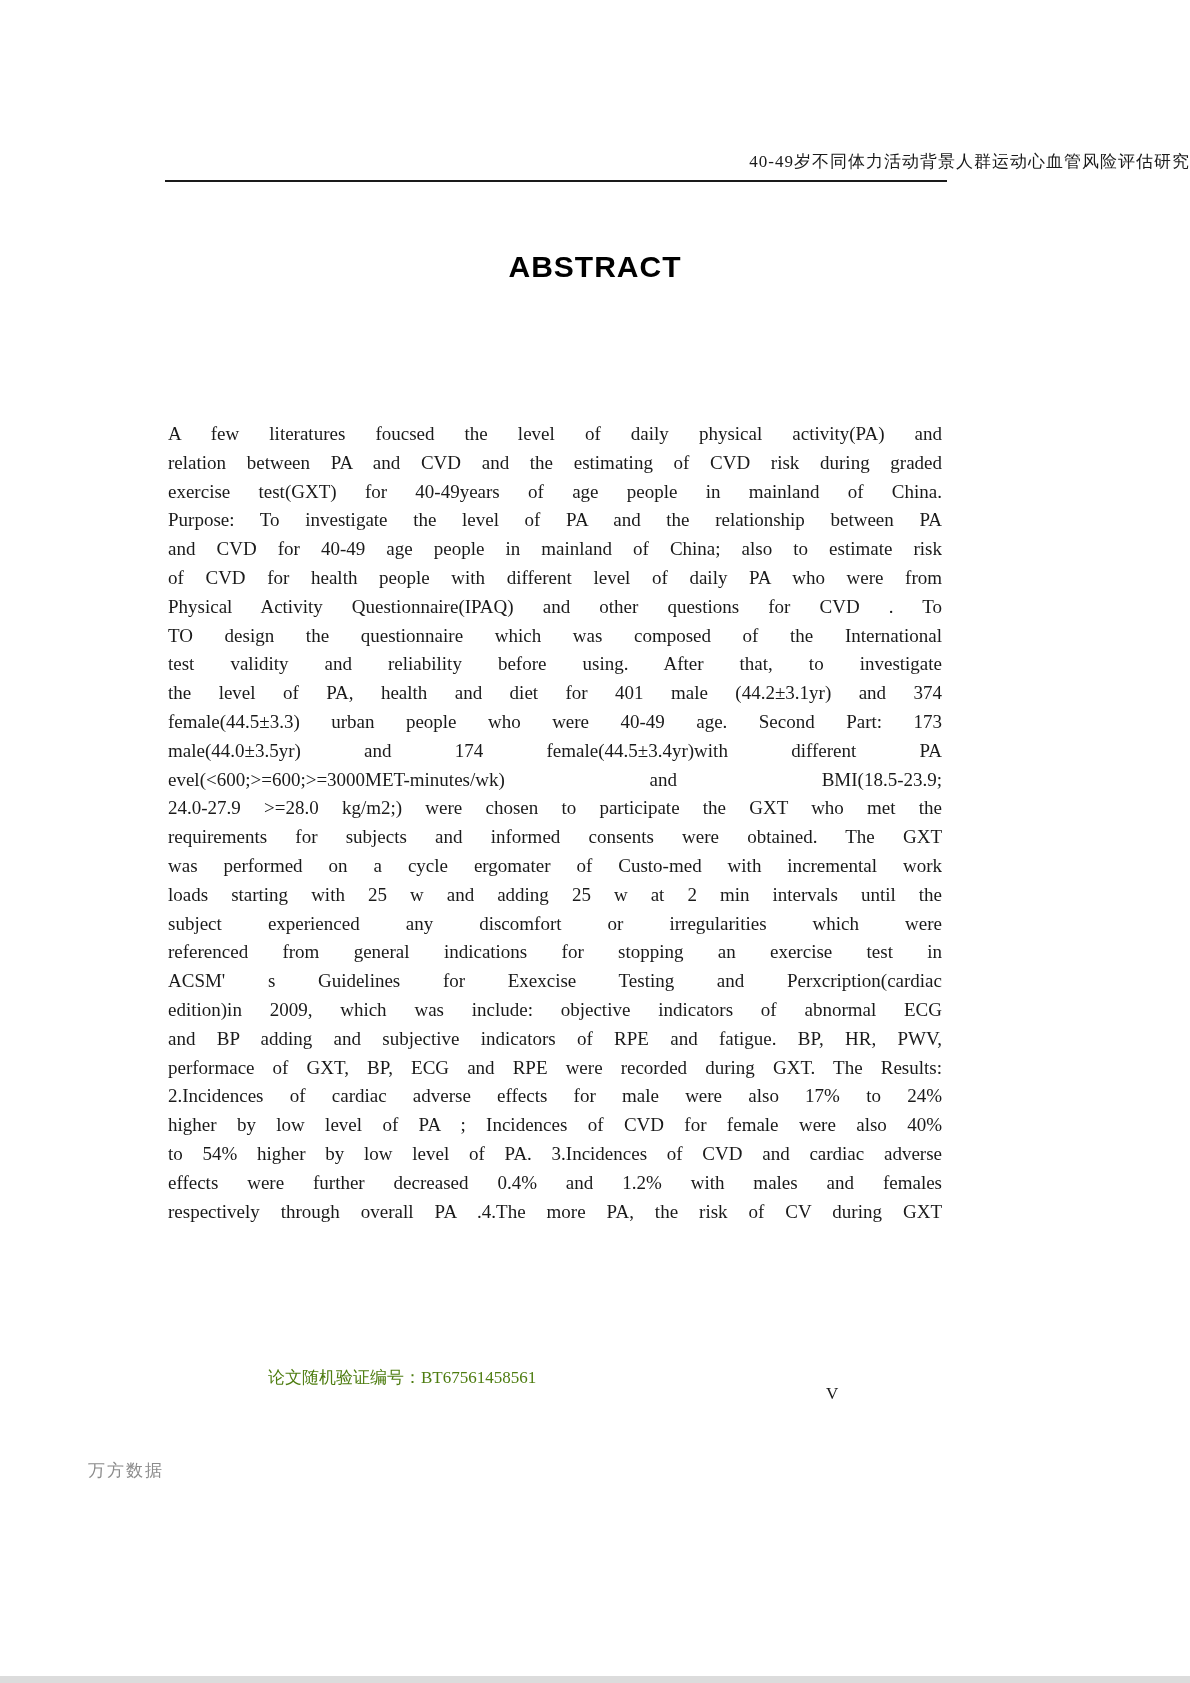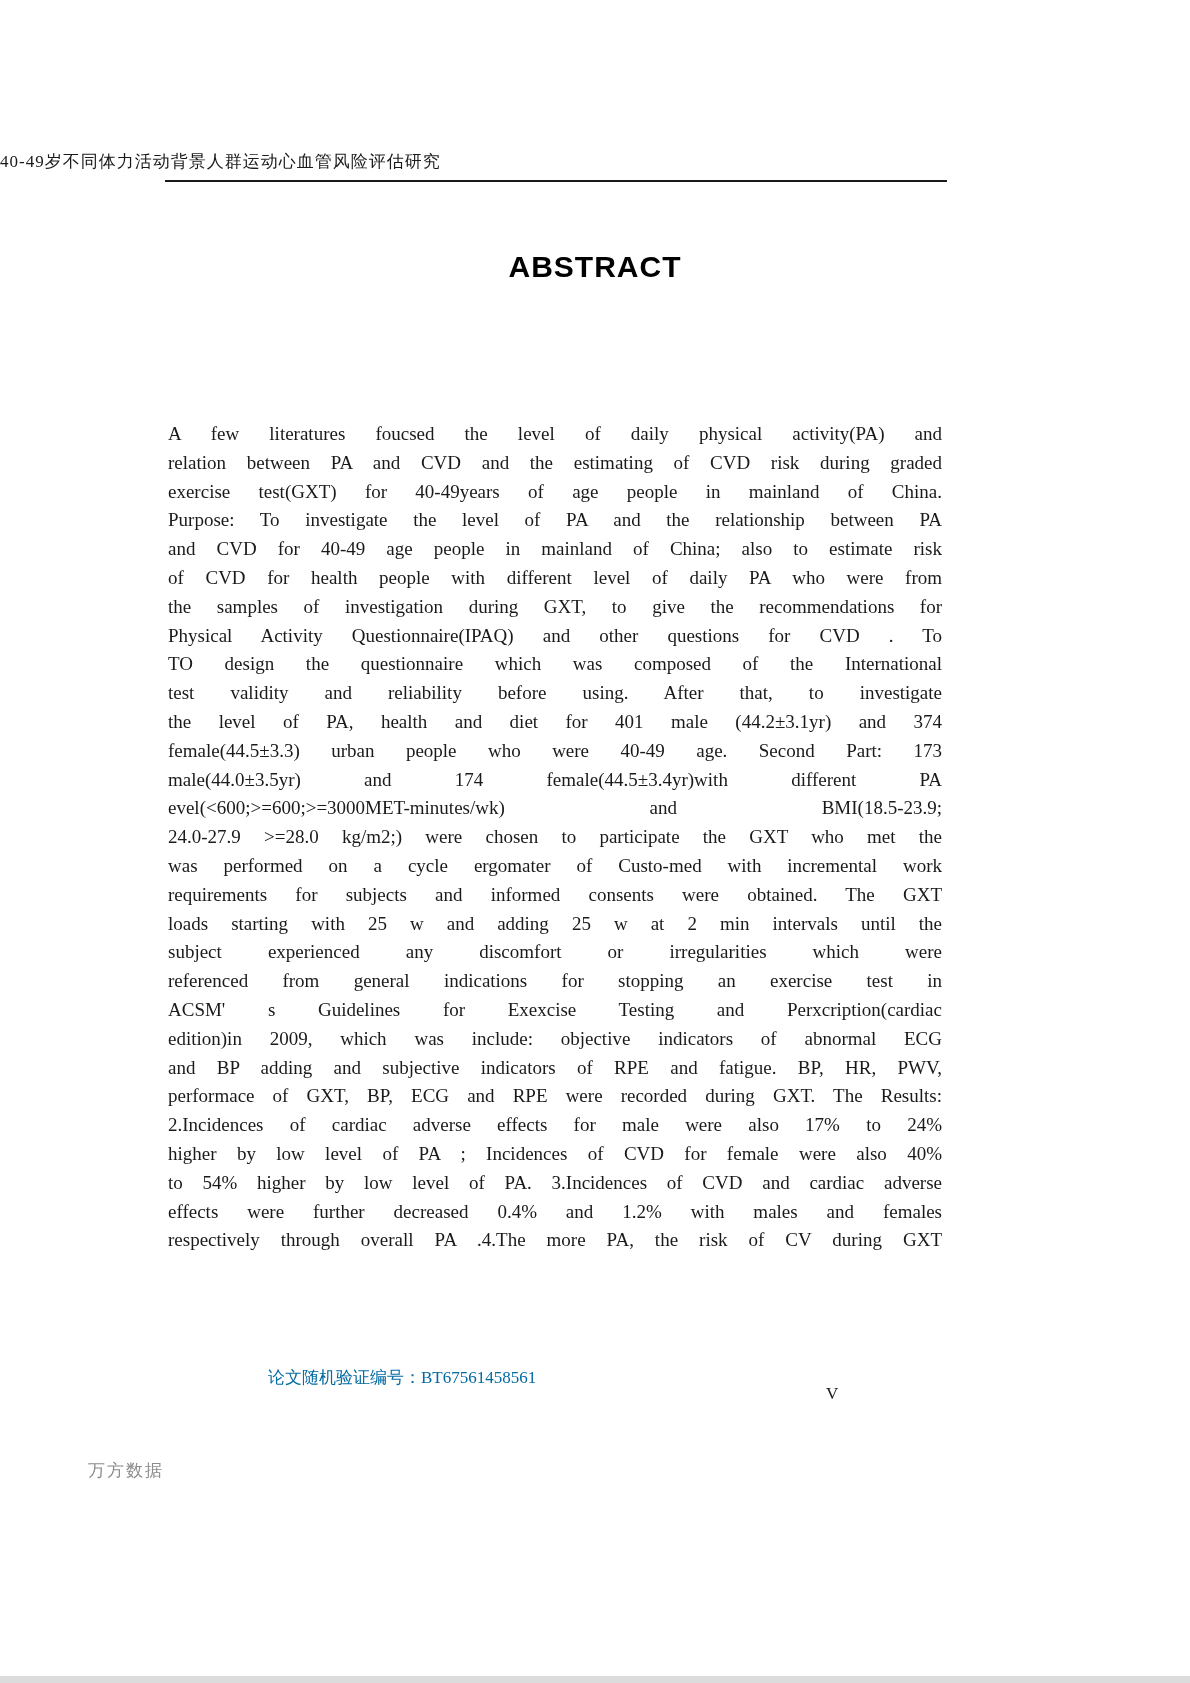--- a/index.html
+++ b/index.html
@@ -14,21 +14,21 @@
     background: #ffffff;
     overflow: hidden;
     font-family: "Liberation Serif", serif;
     color: #1a1a1a;
   }
   .running-title {
     position: absolute;
     top: 150px;
     left: 0;
     width: 100%;
-    text-align: left;
+    text-align: right;
     font-size: 17px;
     letter-spacing: 1px;
     color: #1a1a1a;
     font-family: "Liberation Serif", serif;
   }
   .header-rule {
     position: absolute;
     top: 180px;
     left: 165px;
     width: 782px;
@@ -65,21 +65,21 @@
     white-space: normal;
     overflow: hidden;
     color: #1a1a1a;
   }
   .verification {
     position: absolute;
     top: 1366px;
     left: 268px;
     font-size: 17px;
     font-family: "Liberation Serif", serif;
-    color: #0369a1;
+    color: #4d7c0f;
   }
   .page-number {
     position: absolute;
     top: 1384px;
     left: 826px;
     font-size: 17px;
     font-family: "Liberation Serif", serif;
     color: #1a1a1a;
   }
   .watermark {
@@ -111,31 +111,30 @@
 
   <h1 class="abstract-title">ABSTRACT</h1>
 
   <div class="body" id="abstract-body">
       <div class="body-line">A few literatures foucsed the level of daily physical activity(PA) and</div>
       <div class="body-line">relation between PA and CVD and the estimating of CVD risk during graded</div>
       <div class="body-line">exercise test(GXT) for 40-49years of age people in mainland of China.</div>
       <div class="body-line">Purpose: To investigate the level of PA and the relationship between PA</div>
       <div class="body-line">and CVD for 40-49 age people in mainland of China; also to estimate risk</div>
       <div class="body-line">of CVD for health people with different level of daily PA  who were from</div>
-      <div class="body-line">the samples of investigation during GXT, to give the recommendations for</div>
       <div class="body-line">Physical Activity Questionnaire(IPAQ) and other questions for CVD . To</div>
       <div class="body-line">TO design the questionnaire which was composed of the International</div>
       <div class="body-line">test validity and  reliability before using. After that, to investigate</div>
       <div class="body-line">the level of PA, health and diet for 401 male (44.2±3.1yr) and 374</div>
       <div class="body-line">female(44.5±3.3) urban people who were 40-49 age. Second Part: 173</div>
       <div class="body-line">male(44.0±3.5yr)  and  174  female(44.5±3.4yr)with  different  PA</div>
       <div class="body-line">evel(&lt;600;&gt;=600;&gt;=3000MET-minutes/wk)  and  BMI(18.5-23.9;</div>
       <div class="body-line">24.0-27.9 &gt;=28.0 kg/m2;) were chosen to participate the GXT who met the</div>
+      <div class="body-line">requirements for subjects and informed consents were obtained. The GXT</div>
       <div class="body-line">was performed on a cycle ergomater of Custo-med with incremental work</div>
-      <div class="body-line">requirements for subjects and informed consents were obtained. The GXT</div>
       <div class="body-line">loads starting with 25 w and adding 25 w at 2 min intervals until the</div>
       <div class="body-line">subject experienced any discomfort or irregularities which were</div>
       <div class="body-line">referenced from general indications for stopping an exercise test in</div>
       <div class="body-line">ACSM' s Guidelines for Exexcise Testing and Perxcription(cardiac</div>
       <div class="body-line">edition)in 2009, which was include: objective indicators of abnormal ECG</div>
       <div class="body-line">and BP adding and subjective indicators of RPE and fatigue. BP, HR, PWV,</div>
       <div class="body-line">performace of GXT, BP, ECG and RPE were recorded during GXT. The Results:</div>
       <div class="body-line">2.Incidences of cardiac adverse effects for male were also 17% to 24%</div>
       <div class="body-line">higher by low level of PA ; Incidences of CVD for female were also 40%</div>
       <div class="body-line">to 54% higher by low level of PA. 3.Incidences of CVD and cardiac adverse</div>

